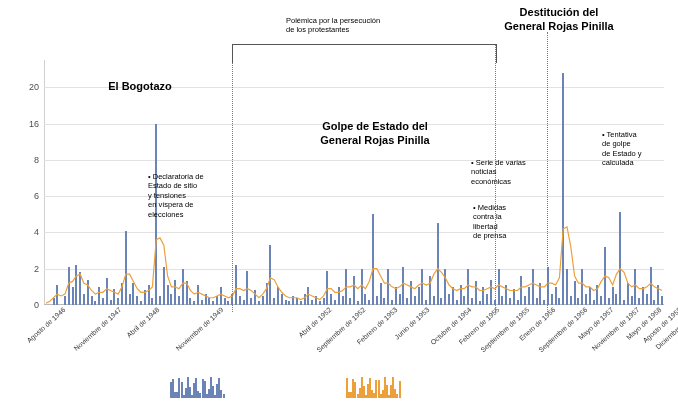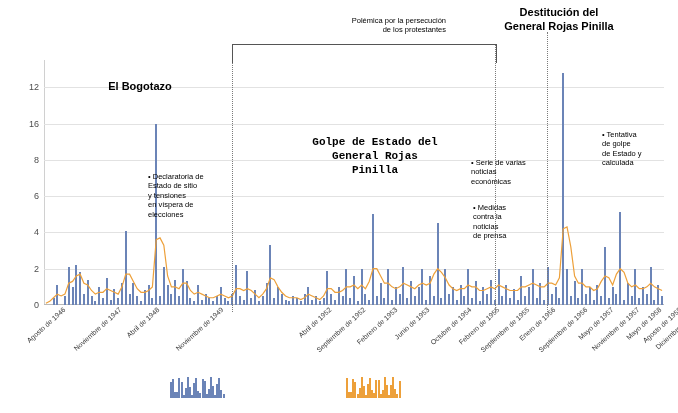--- a/index.html
+++ b/index.html
@@ -100,21 +100,21 @@
     font-size: 7.5px;
     line-height: 1.25;
     color: #000;
     white-space: pre-line;
   }
   .annot.bold {
     font-weight: bold;
     font-size: 11px;
     text-align: center;
   }
-  .annot.center { text-align: right; }
+  .annot.center { text-align: left; }
   .vline {
     position: absolute;
     width: 0;
     border-left: 1px dotted #7a7a7a;
   }
   .bracket {
     position: absolute;
     border-top: 1px solid #555;
     border-left: 1px solid #555;
     border-right: 1px solid #555;
@@ -174,21 +174,21 @@
         <div class="gridline" style="top: 63.5185px;"></div>
         <div class="gridline" style="top: 27.2222px;"></div>
       </div>
     <div id="yticks">
         <div class="ytick" style="top: 245px;">0</div>
         <div class="ytick" style="top: 208.704px;">2</div>
         <div class="ytick" style="top: 172.407px;">4</div>
         <div class="ytick" style="top: 136.111px;">6</div>
         <div class="ytick" style="top: 99.8148px;">8</div>
         <div class="ytick" style="top: 63.5185px;">16</div>
-        <div class="ytick" style="top: 27.2222px;">12</div>
+        <div class="ytick" style="top: 27.2222px;">20</div>
       </div>
     <div class="bars" id="bars">
         <div class="bar" style="left: 8.5092px; height: 7.25926px; background: rgb(107, 132, 183);"></div>
         <div class="bar" style="left: 12.3129px; height: 19.963px; background: rgb(107, 132, 183);"></div>
         <div class="bar" style="left: 19.9202px; height: 9.07407px; background: rgb(107, 132, 183);"></div>
         <div class="bar" style="left: 23.7239px; height: 38.1111px; background: rgb(107, 132, 183);"></div>
         <div class="bar" style="left: 27.5276px; height: 18.1481px; background: rgb(107, 132, 183);"></div>
         <div class="bar" style="left: 31.3313px; height: 39.9259px; background: rgb(107, 132, 183);"></div>
         <div class="bar" style="left: 35.135px; height: 32.6667px; background: rgb(107, 132, 183);"></div>
         <div class="bar" style="left: 38.9387px; height: 10.8889px; background: rgb(107, 132, 183);"></div>
@@ -381,30 +381,30 @@
 
   <div class="annot" style="left:148px; top:172px; width:70px;">• Declaratoria de
 Estado de sitio
 y tensiones
 en víspera de
 elecciones</div>
 
   <div class="annot center" style="left:286px; top:16px; width:160px;">Polémica por la persecución
 de los protestantes</div>
 
-  <div class="annot bold" style="left:310px; top:136px; width:130px;font-family:Liberation Mono, monospace;">Golpe de Estado del
+  <div class="annot bold" style="left:310px; top:120px; width:130px;">Golpe de Estado del
 General Rojas Pinilla</div>
 
   <div class="annot" style="left:435px; top:158px; width:66px;margin-left:36px;">• Serie de varias
 noticias
 económicas</div>
 
   <div class="annot" style="left:473px; top:203px; width:48px;">• Medidas
 contra la
-noticias
+libertad
 de prensa</div>
 
   <div class="annot bold" style="left:494px; top:6px; width:130px;">Destitución del
 General Rojas Pinilla</div>
 
   <div class="annot" style="left:602px; top:130px; width:60px;">• Tentativa
 de golpe
 de Estado y
 calculada</div>
 

